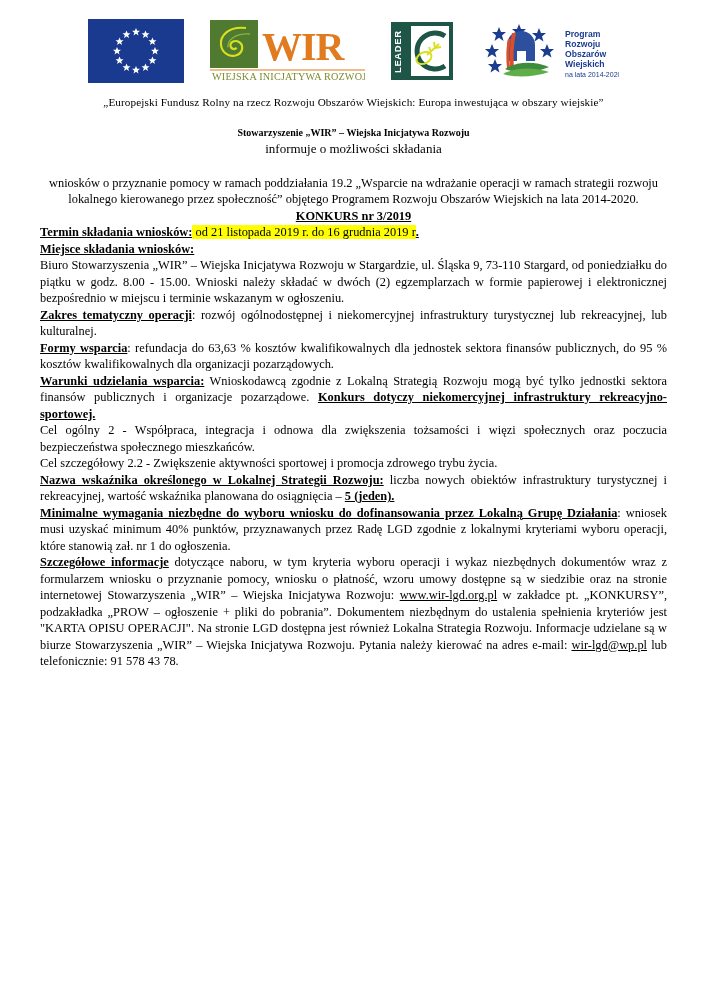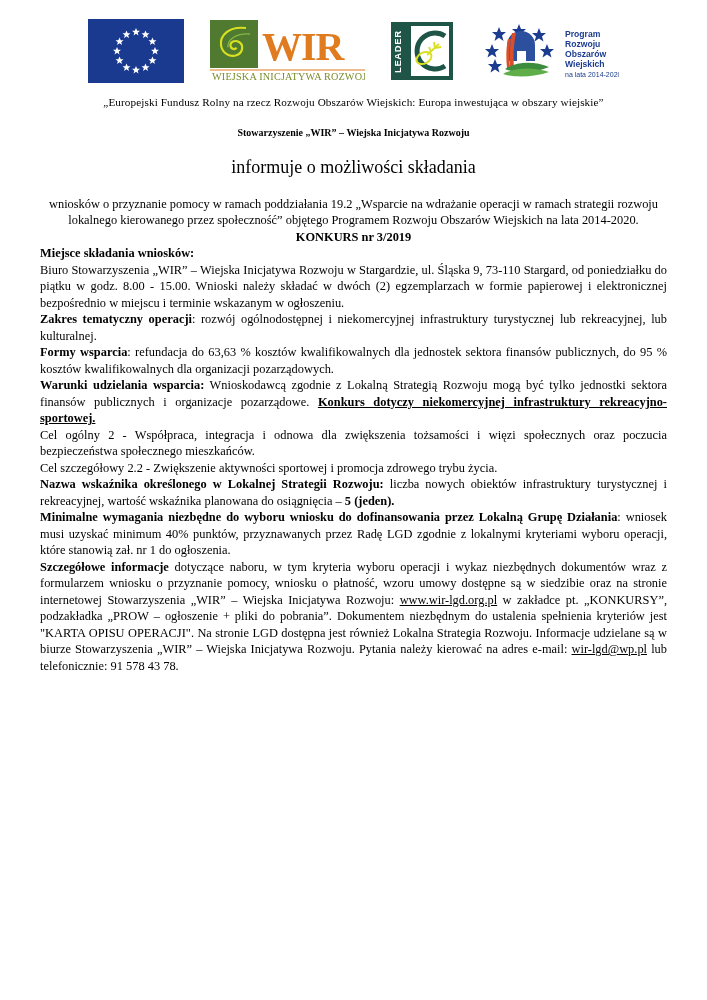--- a/index.html
+++ b/index.html
@@ -41,43 +41,43 @@
     letter-spacing: .1px;
   }
   .org-title {
     text-align: center;
     font-weight: bold;
     font-size: 10px;
     margin-top: 19px;
   }
   .org-sub {
     text-align: center;
-    font-size: 18px;
-    margin-top: 19px;
+    font-size: 13px;
+    margin-top: 3px;
   }
   .intro {
     text-align: center;
     font-size: 12.4px;
     line-height: 1.32;
     margin-top: 18px;
     padding: 0 8px;
   }
   .intro b { font-weight: bold; }
 
   p.body {
     font-size: 12.4px;
     line-height: 1.33;
     text-align: justify;
     margin: 0;
   }
   .sp-lg { margin-top: 22px; }
   .sp-md { margin-top: 17px; }
   .sp-sm { margin-top: 11px; }
 
-  b, strong { font-weight: bold; }
+  b, strong { font-weight: bold; text-decoration: underline; }
   .hl { background: #ffff00; }
   .uline-bold { font-weight: bold; text-decoration: underline; }
   a.doclink, .doclink {
     color: #000000;
     text-decoration: underline;
   }
 </style>
 </head>
 <body>
 
@@ -197,20 +197,23 @@
 
   <div class="eu-slogan">„Europejski Fundusz Rolny na rzecz Rozwoju Obszarów Wiejskich: Europa inwestująca w obszary wiejskie”</div>
 
   <div class="org-title">Stowarzyszenie „WIR” – Wiejska Inicjatywa Rozwoju</div>
   <div class="org-sub">informuje o możliwości składania</div>
 
   <div class="intro">
     <span>wniosków o przyznanie pomocy w ramach poddziałania 19.2  „Wsparcie na wdrażanie operacji w ramach strategii rozwoju lokalnego kierowanego przez społeczność” objętego Programem Rozwoju Obszarów Wiejskich na lata 2014-2020. </span><b>KONKURS nr 3/2019</b>
   </div>
 
+  <p class="body sp-lg">
+    <b>Termin składania wniosków:</b><span class="hl"> od 21 listopada 2019 r. do  16 grudnia 2019 r</span><b>.</b>
+  </p>
 
   <p class="body sp-md">
     <b>Miejsce składania wniosków:</b>
   </p>
   <p class="body sp-md">Biuro Stowarzyszenia „WIR” – Wiejska Inicjatywa Rozwoju w Stargardzie, ul. Śląska 9, 73-110 Stargard, od poniedziałku do piątku w godz. 8.00 - 15.00. Wnioski należy składać w dwóch (2) egzemplarzach w formie papierowej i elektronicznej bezpośrednio w miejscu i terminie wskazanym w ogłoszeniu.</p>
 
   <p class="body sp-md">
     <b>Zakres tematyczny operacji</b><span>:   rozwój ogólnodostępnej i niekomercyjnej infrastruktury turystycznej lub rekreacyjnej, lub kulturalnej.</span>
   </p>
 

